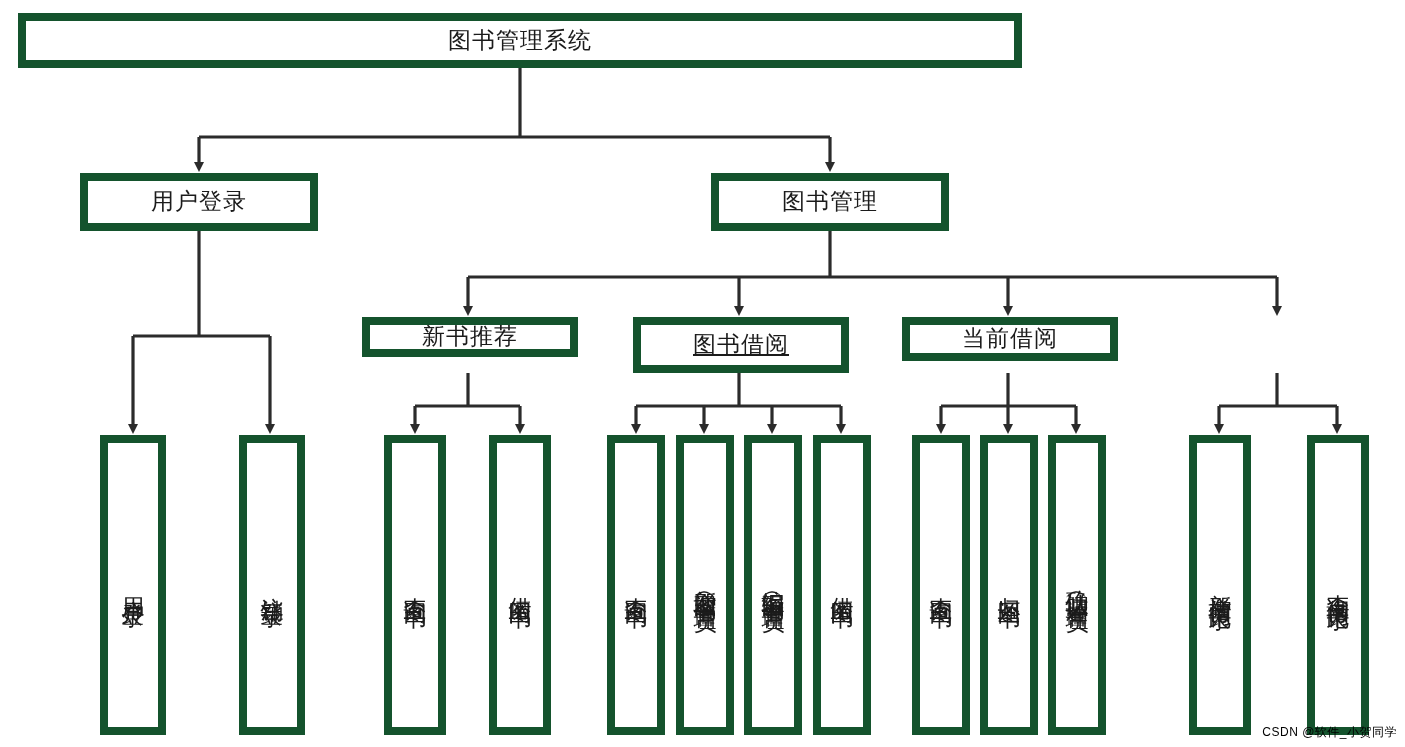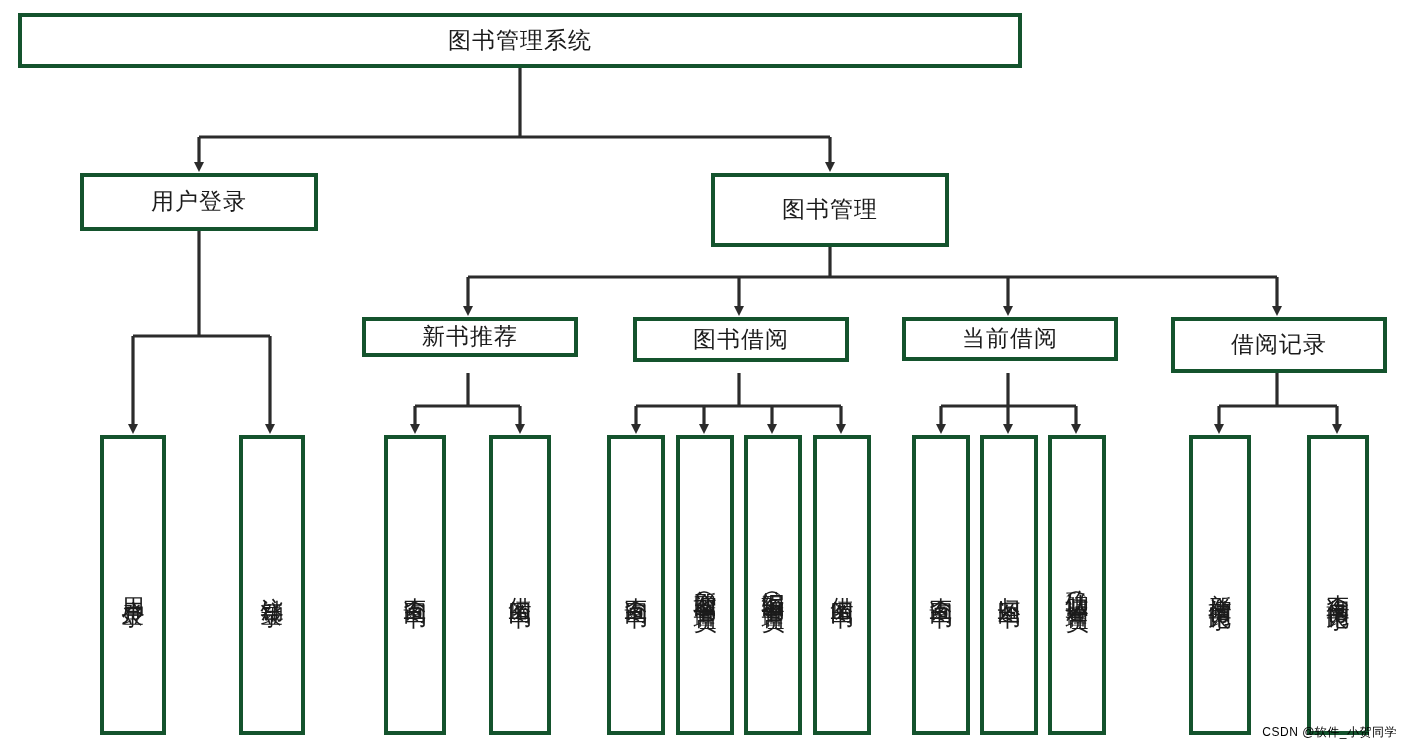--- a/index.html
+++ b/index.html
@@ -22,21 +22,21 @@
     left: 0;
     top: 0;
     width: 1405px;
     height: 747px;
     pointer-events: none;
   }
   .node {
     position: absolute;
     box-sizing: border-box;
     background: #ffffff;
-    border: 4px solid #14532d;
+    border: 8px solid #14532d;
     display: flex;
     align-items: center;
     justify-content: center;
     color: #1b1b1b;
   }
   .node .lbl {
     display: block;
     text-align: center;
     line-height: 1.18;
   }
@@ -131,36 +131,33 @@
     </g>
   </svg>
 
   <div class="node h root" style="left:18px; top:13px; width:1004px; height:55px;">
     <span class="lbl">图书管理系统</span>
   </div>
 
   <div class="node h" style="left:80px; top:173px; width:238px; height:58px;">
     <span class="lbl">用户登录</span>
   </div>
-  <div class="node h" style="left:711px; top:173px; width:238px; height:74px;">
+  <div class="node h" style="left:711px; top:173px; width:238px; height:58px;">
     <span class="lbl">图书管理</span>
   </div>
 
   <div class="node h" style="left:362px; top:317px; width:216px; height:40px;">
     <span class="lbl">新书推荐</span>
   </div>
-  <div class="node h" style="left:633px; top:317px; width:216px; height:45px;">
+  <div class="node h" style="left:633px; top:317px; width:216px; height:56px;text-decoration:underline;">
     <span class="lbl">图书借阅</span>
   </div>
   <div class="node h" style="left:902px; top:317px; width:216px; height:44px;">
     <span class="lbl">当前借阅</span>
   </div>
-  <div class="node h" style="left:1171px; top:317px; width:216px; height:56px;">
-    <span class="lbl">借阅记录</span>
-  </div>
 
   <div class="node v" style="left:100px; top:435px; width:66px; height:300px;">
     <span class="lbl">用户登录</span>
   </div>
   <div class="node v" style="left:239px; top:435px; width:66px; height:300px;">
     <span class="lbl">注销登录</span>
   </div>
 
   <div class="node v" style="left:384px; top:435px; width:62px; height:300px;">
     <span class="lbl">查询图书</span>

